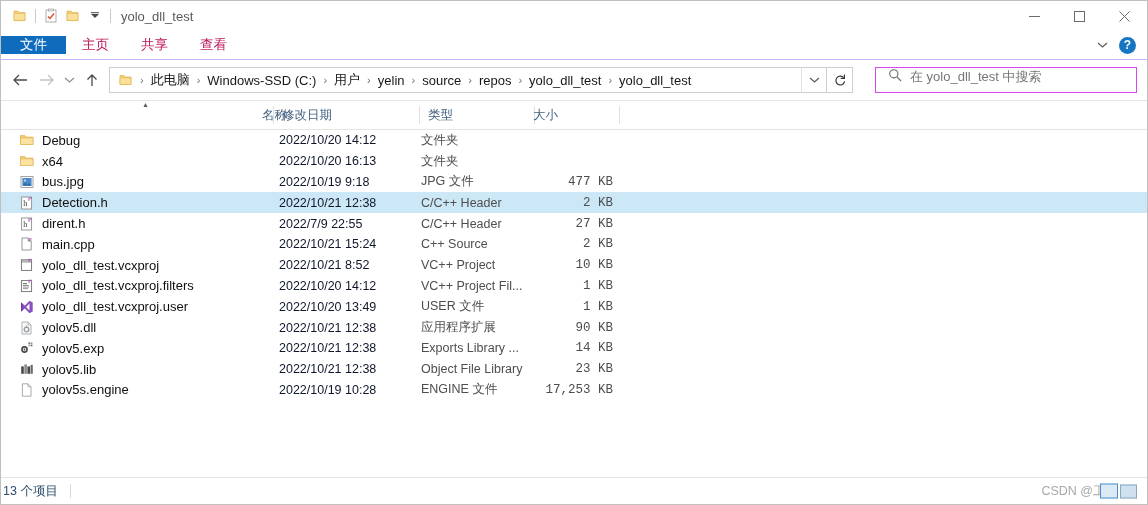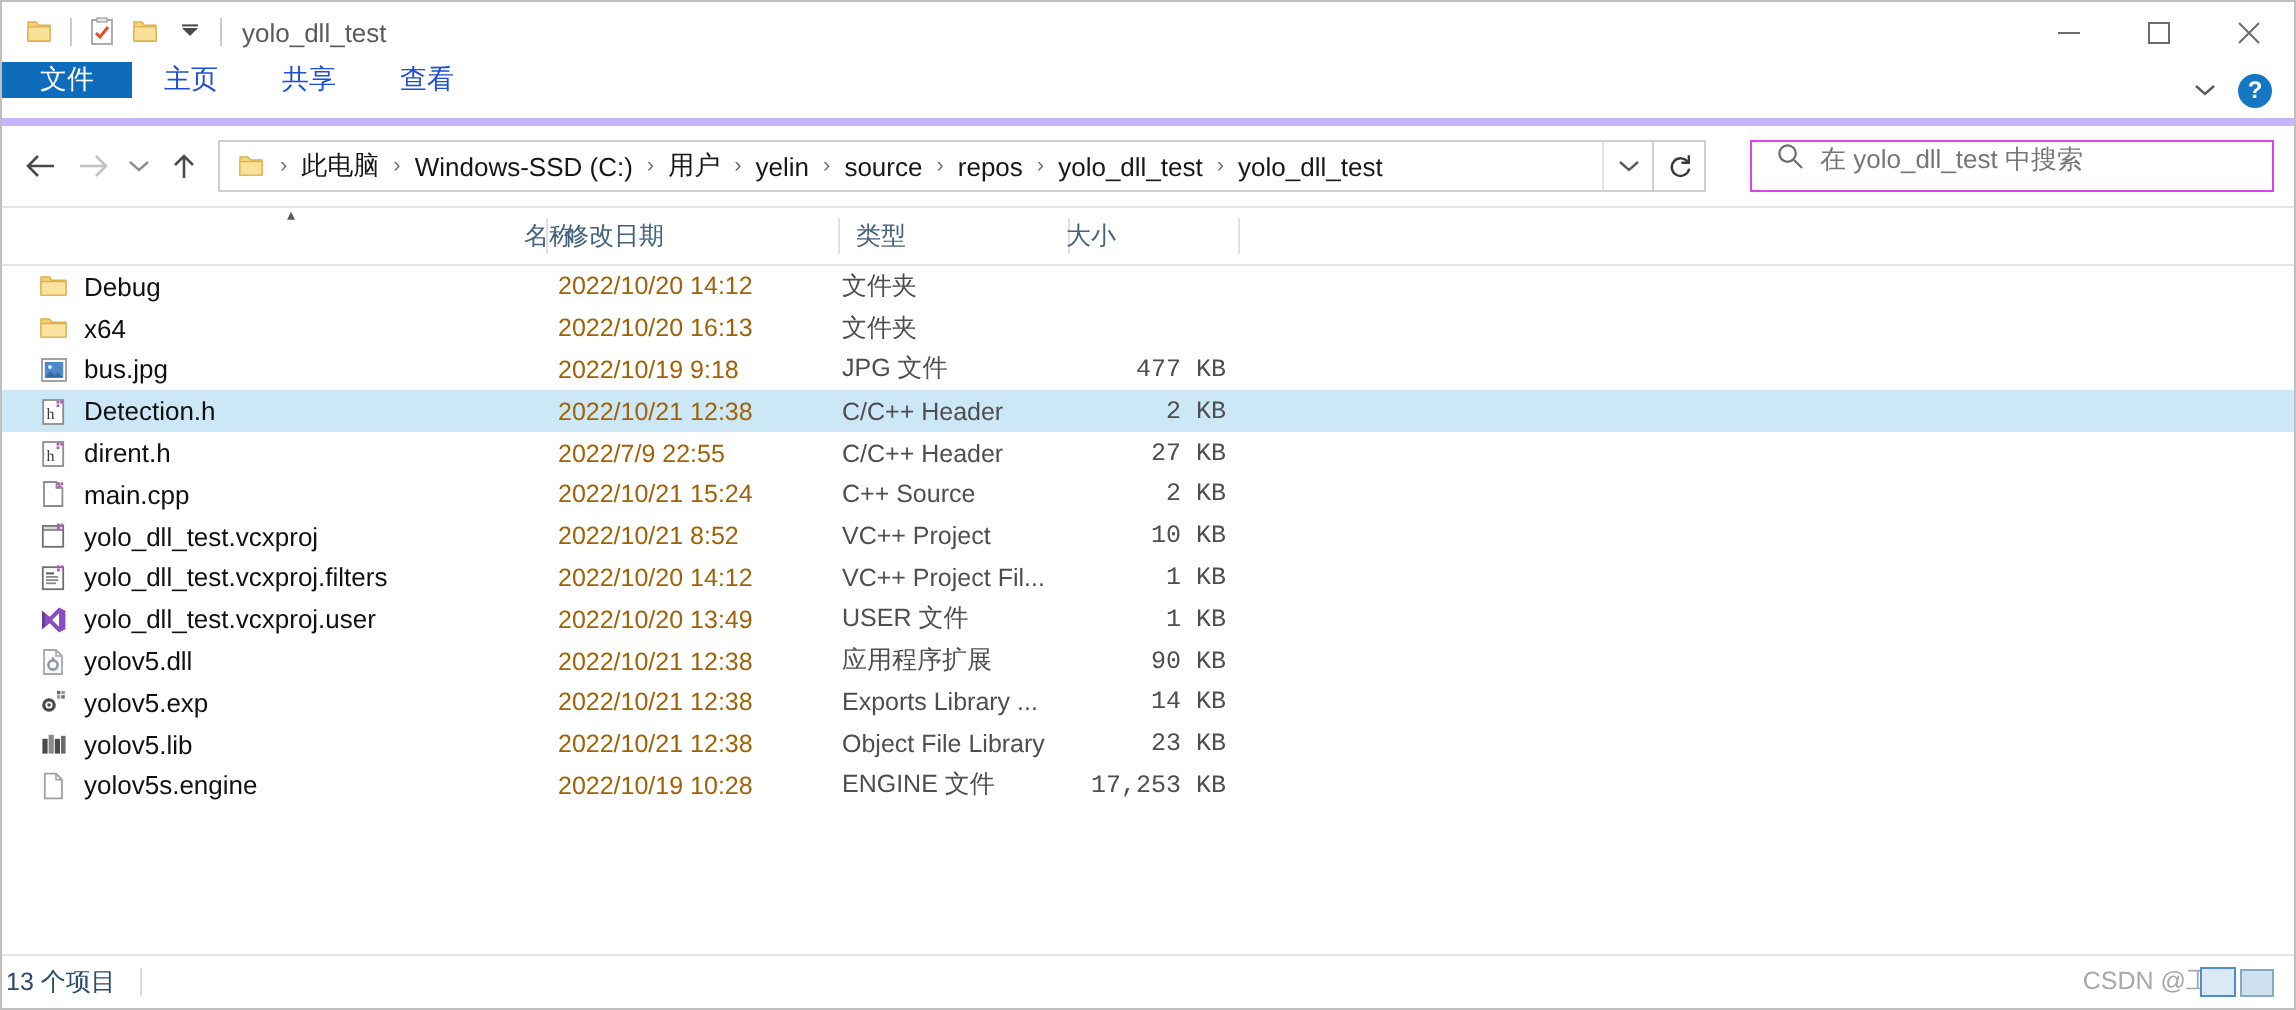--- a/index.html
+++ b/index.html
@@ -42,29 +42,29 @@
   .wctrls{position:absolute;right:0;top:0;display:flex;height:30px;}
   .wbtn{
     width:45px;height:30px;
     display:flex;align-items:center;justify-content:center;
     cursor:default;
   }
 
   
   .ribbon{
     height:28px;min-height:28px;
-    display:flex;align-items:flex-start;
-    border-bottom:4px solid #c4b5fd;
+    display:flex;align-items:center;
+    border-bottom:1px solid #c4b5fd;
     position:relative;
     background:#ffffff;
   }
   .tab{
     display:flex;align-items:center;justify-content:center;
     padding:0 16px;
-    font-size:13.5px;color:#1d4ed8;
+    font-size:13.5px;color:#be185d;
     cursor:default;white-space:nowrap;
   }
   .tab.file{
     background:#0f6cbd;color:#ffffff;
     padding:0 19px;
     font-weight:400;
   }
   .ribbon-right{
     position:absolute;right:4px;top:0;height:28px;
     display:flex;align-items:center;gap:6px;
@@ -196,21 +196,21 @@
     display:flex;align-items:center;height:20.8px;
     box-sizing:border-box;padding-left:18px;
   }
   .c-name .nm{
     font-size:13px;color:#101010;
     margin-left:7px;white-space:nowrap;
     overflow:hidden;text-overflow:ellipsis;
   }
   .c-date{
     position:absolute;left:278px;width:140px;
-    font-size:12.5px;color:#a16207;
+    font-size:12.5px;color:#0f172a;
     height:20.8px;display:flex;align-items:center;
   }
   .c-type{
     position:absolute;left:420px;width:113px;
     font-size:12.5px;color:#4e4e4e;
     height:20.8px;display:flex;align-items:center;
     white-space:nowrap;overflow:hidden;
   }
   .c-size{
     position:absolute;left:533px;width:79px;

